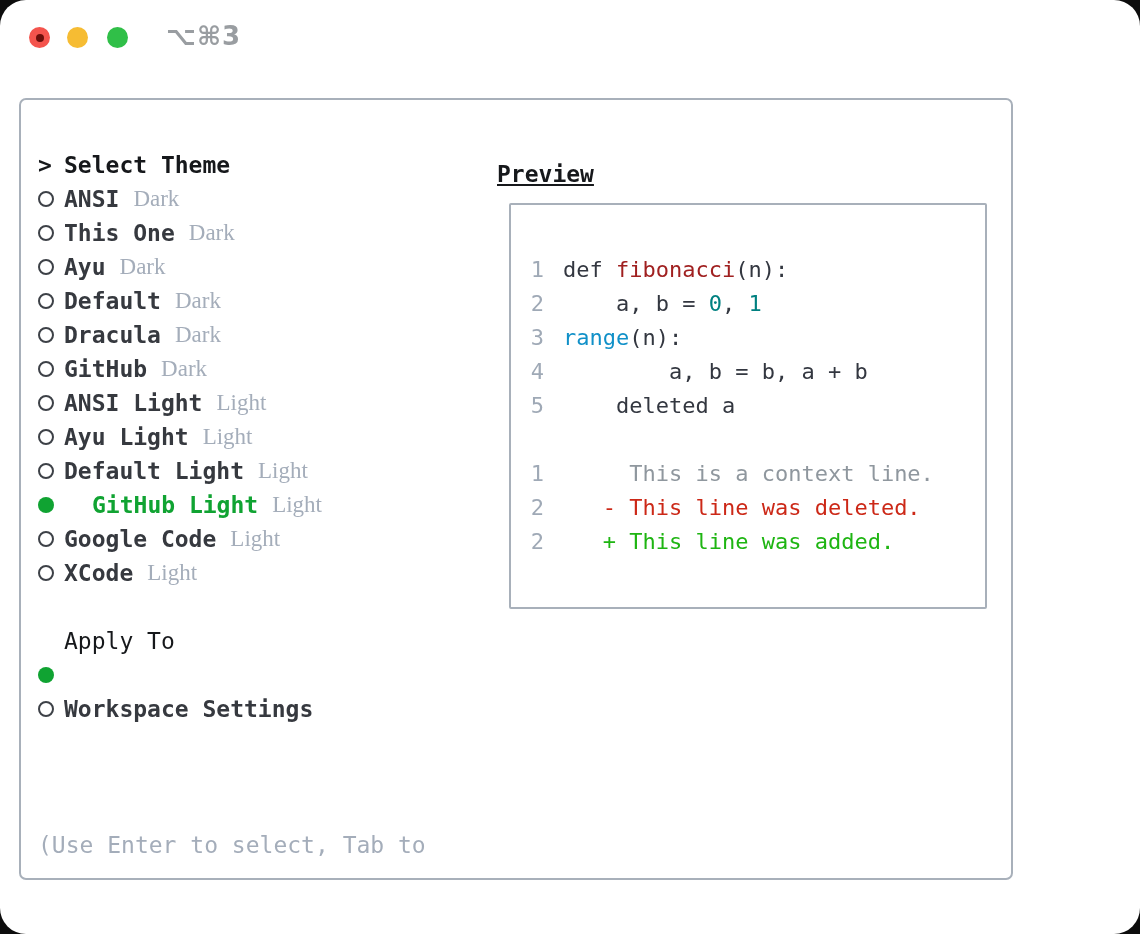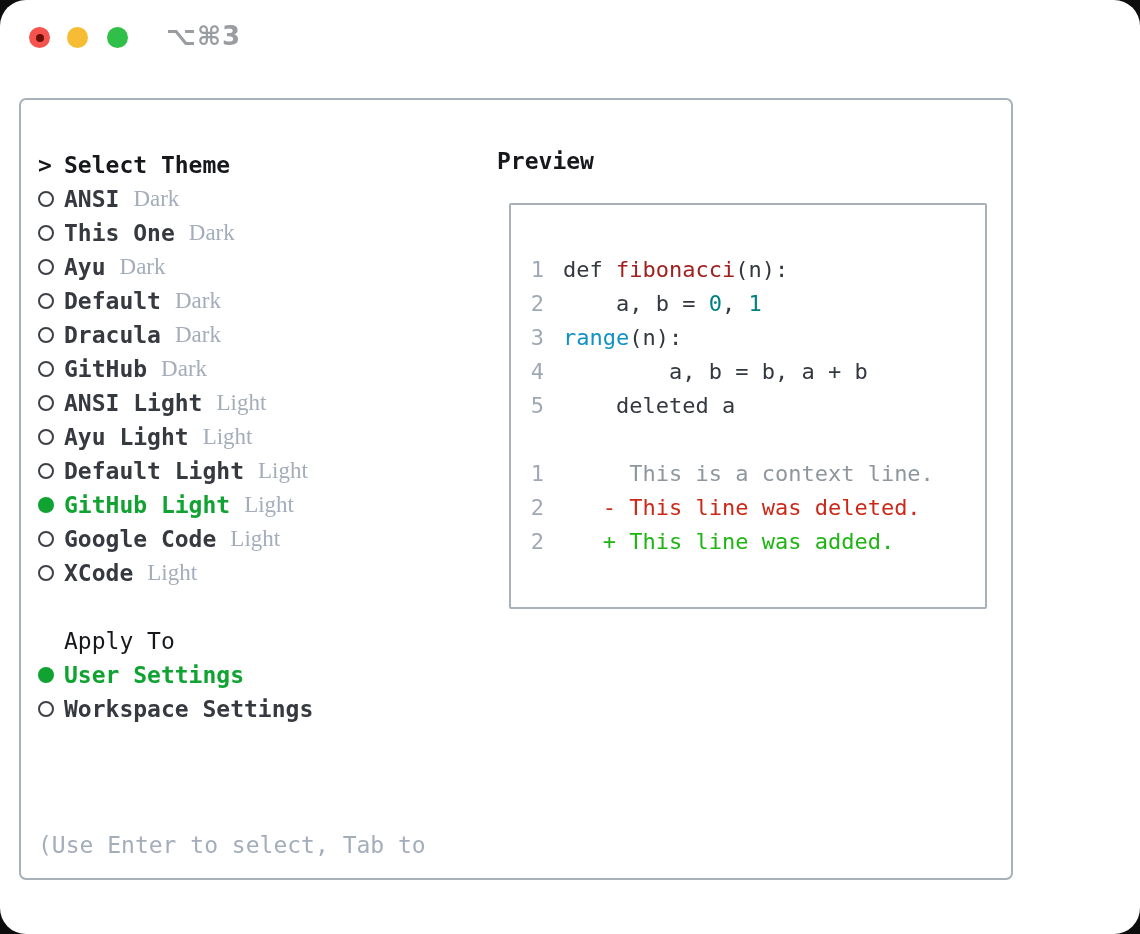--- a/index.html
+++ b/index.html
@@ -25,27 +25,27 @@
   
   .left-col{position:absolute;left:17px;top:48px;}
   .row{height:34px;display:flex;align-items:center;white-space:pre;font-size:23px;}
   .marker{width:26px;flex:none;display:flex;align-items:center;}
   .radio{width:12px;height:12px;border:2px solid var(--radio-ring);border-radius:50%;box-sizing:content-box;}
   .radio.filled{width:16px;height:16px;border:none;background:var(--green);}
   .prompt{font-weight:bold;color:var(--ink);font-size:23px;}
   .hdr{font-weight:bold;color:var(--ink);}
   .hdr2{color:var(--ink);}
   .t-name{color:var(--name);font-weight:bold;}
-  .row.selected .t-name{color:var(--green);}
+  .row.selected .t-name{color:var(--green);margin-left:28px;}
   .t-var{color:var(--muted);margin-left:14px;font-family:Liberation Serif, serif;}
   .hint{font-size:23px;color:var(--muted);line-height:34px;white-space:pre;}
 
   
-  .preview-label{position:absolute;left:476px;top:44px;height:34px;display:flex;align-items:center;
-                 font-size:23px;font-weight:bold;color:var(--ink);}
+  .preview-label{position:absolute;left:476px;top:57px;height:34px;display:flex;align-items:center;
+                 font-size:23px;font-weight:bold;color:var(--ink);text-decoration:underline;}
   .preview-box{position:absolute;left:488px;top:103px;width:478px;height:406px;
                border:2px solid var(--border);border-radius:2px;box-sizing:border-box;
                padding:47px 0 0 19px;overflow:hidden;background:#fff;}
   .cl{height:34px;display:flex;align-items:center;white-space:pre;font-size:22px;}
   .ln{width:14px;flex:none;text-align:right;margin-right:19px;color:var(--ln);}
   .tk-code{color:var(--code);}
   .tk-kw{color:var(--kw);}
   .tk-fn{color:var(--fn);}
   .tk-num{color:var(--num);}
   .tk-bi{color:var(--bi);}
@@ -92,21 +92,21 @@
           </div>
 
         <div class="row"></div>
 
         <div class="row">
           <span class="marker"></span>
           <span class="hdr2">Apply To</span>
         </div>
 
         <div id="apply-rows">
-            <div class="row option selected"><span class="marker"><span class="radio filled"></span></span><span class="t-name">User Settings</span></div>
+            <div class="row option selected"><span class="marker"><span class="radio filled"></span></span></div>
             <div class="row option"><span class="marker"><span class="radio"></span></span><span class="t-name">Workspace Settings</span></div>
           </div>
 
         <div class="row"></div>
 
         <div class="hint">
           <div>(Use Enter to select, Tab to</div>
           <div>change focus)</div>
         </div>
       </div>

